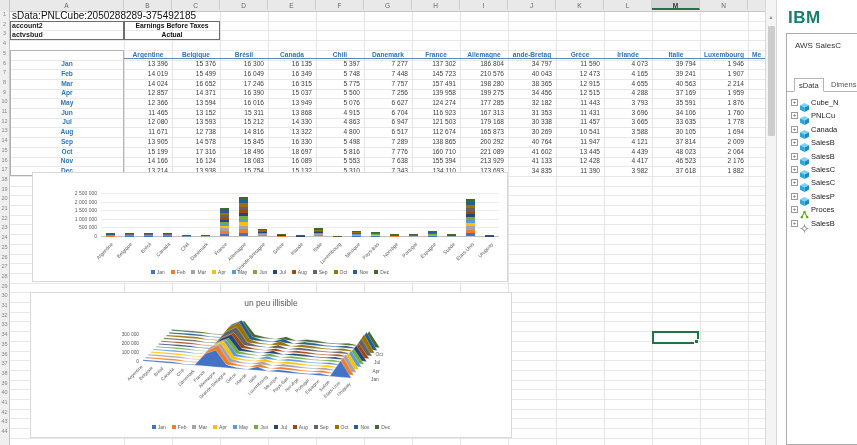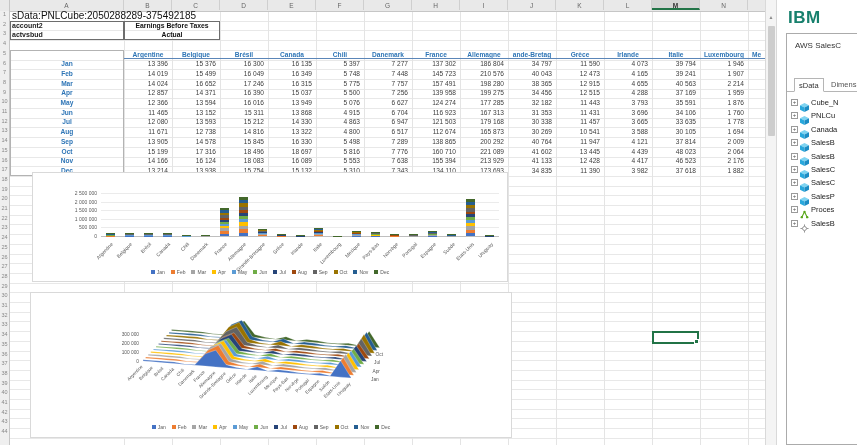--- a/index.html
+++ b/index.html
@@ -663,20 +663,21 @@
           <div>Nov</div>
         </div>
         <div class="legitem">
           <div class="legsw" style="background: rgb(67, 104, 43);"></div>
           <div>Dec</div>
         </div>
       </div>
   </div>
 
   <div class="chartbox" id="chart2" style="left:30px;top:292px;width:482px;height:146px;">
+    <div class="charttitle" style="top:5px">un peu illisible</div>
     <svg id="c2svg" width="482" height="146" style="position:absolute;left:0;top:0">
         <polygon points="140.6,36.56074 151,37.34557999999999 161.4,38.032140000000005 171.79999999999998,38.93812 182.2,40.67210000000001 192.6,41.33913 203,30.780099999999994 213.4,28.06763 223.79999999999998,41.414849999999994 234.20000000000002,44.374900000000004 244.6,45.89162 255,43.71437999999999 265.40000000000003,47.780620000000006 275.8,46.595 286.20000000000005,47.82300000000001 296.6,49.636 307,50.55799999999999 317.40000000000003,50.211000000000006 327.80000000000007,52.410999999999994 338.20000000000005,38.24000000000001 348.6,54.39 348.6,54.75 338.20000000000005,53.900000000000006 327.80000000000007,53.05 317.40000000000003,52.2 307,51.349999999999994 296.6,50.5 286.20000000000005,49.650000000000006 275.8,48.8 265.40000000000003,47.95 255,47.099999999999994 244.6,46.25 234.20000000000002,45.400000000000006 223.79999999999998,44.55 213.4,43.7 203,42.849999999999994 192.6,42 182.2,41.150000000000006 171.79999999999998,40.3 161.4,39.45 151,38.599999999999994 140.6,37.75" fill="#43682B" stroke="rgba(255,255,255,0.65)" stroke-width="0.4"></polygon>
         <polygon points="138,39.22506 148.4,39.89883999999999 158.8,40.57253 169.2,41.60199 179.6,43.40023000000001 190,44.06258 200.4,31.61453999999999 210.8,27.19639 221.2,43.598029999999994 231.60000000000002,47.03148 242,48.60247 252.4,45.662929999999996 262.8,50.504160000000006 273.20000000000005,49.102 283.6,50.36600000000001 294,52.287 304.4,53.217999999999996 314.8,52.709 325.20000000000005,55.08 335.6,39.10000000000001 346,57.095 346,57.5 335.6,56.650000000000006 325.20000000000005,55.8 314.8,54.95 304.4,54.099999999999994 294,53.25 283.6,52.400000000000006 273.20000000000005,51.55 262.8,50.7 252.4,49.849999999999994 242,49 231.60000000000002,48.150000000000006 221.2,47.3 210.8,46.45 200.4,45.599999999999994 190,44.75 179.6,43.900000000000006 169.2,43.05 158.8,42.2 148.4,41.349999999999994 138,40.5" fill="#255E91" stroke="rgba(255,255,255,0.65)" stroke-width="0.4"></polygon>
         <polygon points="135.4,41.88209 145.8,42.54156 156.20000000000002,43.285360000000004 166.6,44.11727 177,46.126560000000005 187.4,46.80016 197.8,33.88609999999999 208.20000000000002,29.30199 218.6,46.30582 229.00000000000003,49.68995 239.4,51.35049 249.8,48.27793 260.2,53.26424 270.6,51.779999999999994 281,53.062000000000005 291.4,55.01 301.79999999999995,55.940999999999995 312.2,55.396 322.6,57.812 333,41.31 343.4,59.836 343.4,60.25 333,59.400000000000006 322.6,58.55 312.2,57.7 301.79999999999995,56.849999999999994 291.4,56 281,55.150000000000006 270.6,54.3 260.2,53.45 249.8,52.599999999999994 239.4,51.75 229.00000000000003,50.900000000000006 218.6,50.05 208.20000000000002,49.2 197.8,48.349999999999994 187.4,47.5 177,46.650000000000006 166.6,45.8 156.20000000000002,44.95 145.8,44.099999999999994 135.4,43.25" fill="#997300" stroke="rgba(255,255,255,0.65)" stroke-width="0.4"></polygon>
         <polygon points="132.8,44.74855 143.20000000000002,45.53798 153.60000000000002,46.27395 164,47.080299999999994 174.4,48.90518000000001 184.8,49.59399 195.20000000000002,38.602149999999995 205.60000000000002,33.92372 216,49.13124 226.40000000000003,52.57477000000001 236.8,54.12911 247.20000000000002,51.94673999999999 257.6,56.01919 268,54.727999999999994 278.40000000000003,55.983000000000004 288.8,57.841 299.2,58.76299999999999 309.6,58.335 320.00000000000006,60.616 330.40000000000003,45.59 340.8,62.622 340.8,63 330.40000000000003,62.150000000000006 320.00000000000006,61.3 309.6,60.45 299.2,59.599999999999994 288.8,58.75 278.40000000000003,57.900000000000006 268,57.05 257.6,56.2 247.20000000000002,55.349999999999994 236.8,54.5 226.40000000000003,53.650000000000006 216,52.8 205.60000000000002,51.95 195.20000000000002,51.099999999999994 184.8,50.25 174.4,49.400000000000006 164,48.55 153.60000000000002,47.7 143.20000000000002,46.849999999999994 132.8,46" fill="#636363" stroke="rgba(255,255,255,0.65)" stroke-width="0.4"></polygon>
         <polygon points="130.2,47.69961 140.6,48.453579999999995 151,49.11656 161.39999999999998,50.10102 171.79999999999998,51.718 182.2,52.41347 192.6,43.70934 203,39.77143 213.39999999999998,52.82579 223.8,55.45131000000001 234.2,56.92708 244.6,55.39054999999999 255,58.797540000000005 265.40000000000003,57.775 275.8,58.958000000000006 286.2,60.708 296.59999999999997,61.620999999999995 307,61.364000000000004 317.40000000000003,63.464999999999996 327.8,50.50000000000001 338.2,65.426 338.2,65.75 327.8,64.9 317.40000000000003,64.05 307,63.2 296.59999999999997,62.349999999999994 286.2,61.5 275.8,60.650000000000006 265.40000000000003,59.8 255,58.95 244.6,58.099999999999994 234.2,57.25 223.8,56.400000000000006 213.39999999999998,55.55 203,54.7 192.6,53.849999999999994 182.2,53 171.79999999999998,52.150000000000006 161.39999999999998,51.3 151,50.45 140.6,49.599999999999994 130.2,48.75" fill="#9E480E" stroke="rgba(255,255,255,0.65)" stroke-width="0.4"></polygon>
         <polygon points="127.6,50.4128 138,51.12662999999999 148.4,51.830920000000006 158.79999999999998,52.760299999999994 169.2,54.46233000000001 179.6,55.12477 190,45.66472999999999 200.4,41.32488 210.79999999999998,55.569579999999995 221.20000000000002,58.11887000000001 231.6,59.67015 242,57.822849999999995 252.4,61.53998 262.8,60.407999999999994 273.20000000000005,61.61800000000001 283.6,63.413 294,64.335 304.40000000000003,64.015 314.80000000000007,66.179 325.20000000000005,52.440000000000005 335.6,68.158 335.6,68.5 325.20000000000005,67.65 314.80000000000007,66.8 304.40000000000003,65.95 294,65.1 283.6,64.25 273.20000000000005,63.400000000000006 262.8,62.55 252.4,61.7 242,60.849999999999994 231.6,60 221.20000000000002,59.150000000000006 210.79999999999998,58.3 200.4,57.45 190,56.599999999999994 179.6,55.75 169.2,54.900000000000006 158.79999999999998,54.05 148.4,53.2 138,52.349999999999994 127.6,51.5" fill="#264478" stroke="rgba(255,255,255,0.65)" stroke-width="0.4"></polygon>
         <polygon points="125,53.21815 135.4,53.91631999999999 145.8,54.572010000000006 156.2,55.55188 166.6,57.20765000000001 177,57.89664 187.4,48.82692999999999 197.8,45.14183 208.2,58.228229999999996 218.60000000000002,60.871210000000005 229,62.41736 239.4,60.53045999999999 249.8,64.2916 260.20000000000005,63.23 270.6,64.42200000000001 281,66.19 291.4,67.103 301.8,66.819 312.20000000000005,68.947 322.6,55.64 333,70.917 333,71.25 322.6,70.4 312.20000000000005,69.55 301.8,68.7 291.4,67.85 281,67 270.6,66.15 260.20000000000005,65.3 249.8,64.45 239.4,63.599999999999994 229,62.75 218.60000000000002,61.900000000000006 208.2,61.05 197.8,60.2 187.4,59.349999999999994 177,58.5 166.6,57.650000000000006 156.2,56.8 145.8,55.95 135.4,55.099999999999994 125,54.25" fill="#70AD47" stroke="rgba(255,255,255,0.65)" stroke-width="0.4"></polygon>
         <polygon points="122.4,55.88706 132.8,56.62653999999999 143.20000000000002,57.25856 153.6,58.29459 164,59.943160000000006 174.4,60.65357 184.8,50.91533999999999 195.20000000000002,46.994350000000004 205.6,60.90362 216.00000000000003,63.62013 226.4,65.15863 236.8,63.146809999999995 247.20000000000002,67.03116 257.6,65.89 268,67.10000000000001 278.4,68.904 288.79999999999995,69.826 299.2,69.488 309.6,71.67 320,57.67 330.4,73.649 330.4,74 320,73.15 309.6,72.3 299.2,71.45 288.79999999999995,70.6 278.4,69.75 268,68.9 257.6,68.05 247.20000000000002,67.2 236.8,66.35 226.4,65.5 216.00000000000003,64.65 205.6,63.8 195.20000000000002,62.95 184.8,62.099999999999994 174.4,61.25 164,60.400000000000006 153.6,59.55 143.20000000000002,58.7 132.8,57.849999999999994 122.4,57" fill="#5B9BD5" stroke="rgba(255,255,255,0.65)" stroke-width="0.4"></polygon>
         <polygon points="119.8,58.59287 130.20000000000002,59.30660999999999 140.60000000000002,59.974900000000005 151,60.94667 161.4,62.65500000000001 171.8,63.34696 182.20000000000002,52.25377999999999 192.60000000000002,47.76525 203,63.44896 213.40000000000003,66.27365 223.8,67.86408 234.20000000000002,65.75479 244.60000000000002,69.77369 255.00000000000003,68.505 265.40000000000003,69.76 275.8,71.609 286.2,72.53099999999999 296.6,72.13 307.00000000000006,74.384 317.40000000000003,59.61 327.8,76.381 327.8,76.75 317.40000000000003,75.9 307.00000000000006,75.05 296.6,74.2 286.2,73.35 275.8,72.5 265.40000000000003,71.65 255.00000000000003,70.8 244.60000000000002,69.95 234.20000000000002,69.1 223.8,68.25 213.40000000000003,67.4 203,66.55 192.60000000000002,65.7 182.20000000000002,64.85 171.8,64 161.4,63.150000000000006 151,62.3 140.60000000000002,61.45 130.20000000000002,60.599999999999994 119.8,59.75" fill="#FFC000" stroke="rgba(255,255,255,0.65)" stroke-width="0.4"></polygon>

